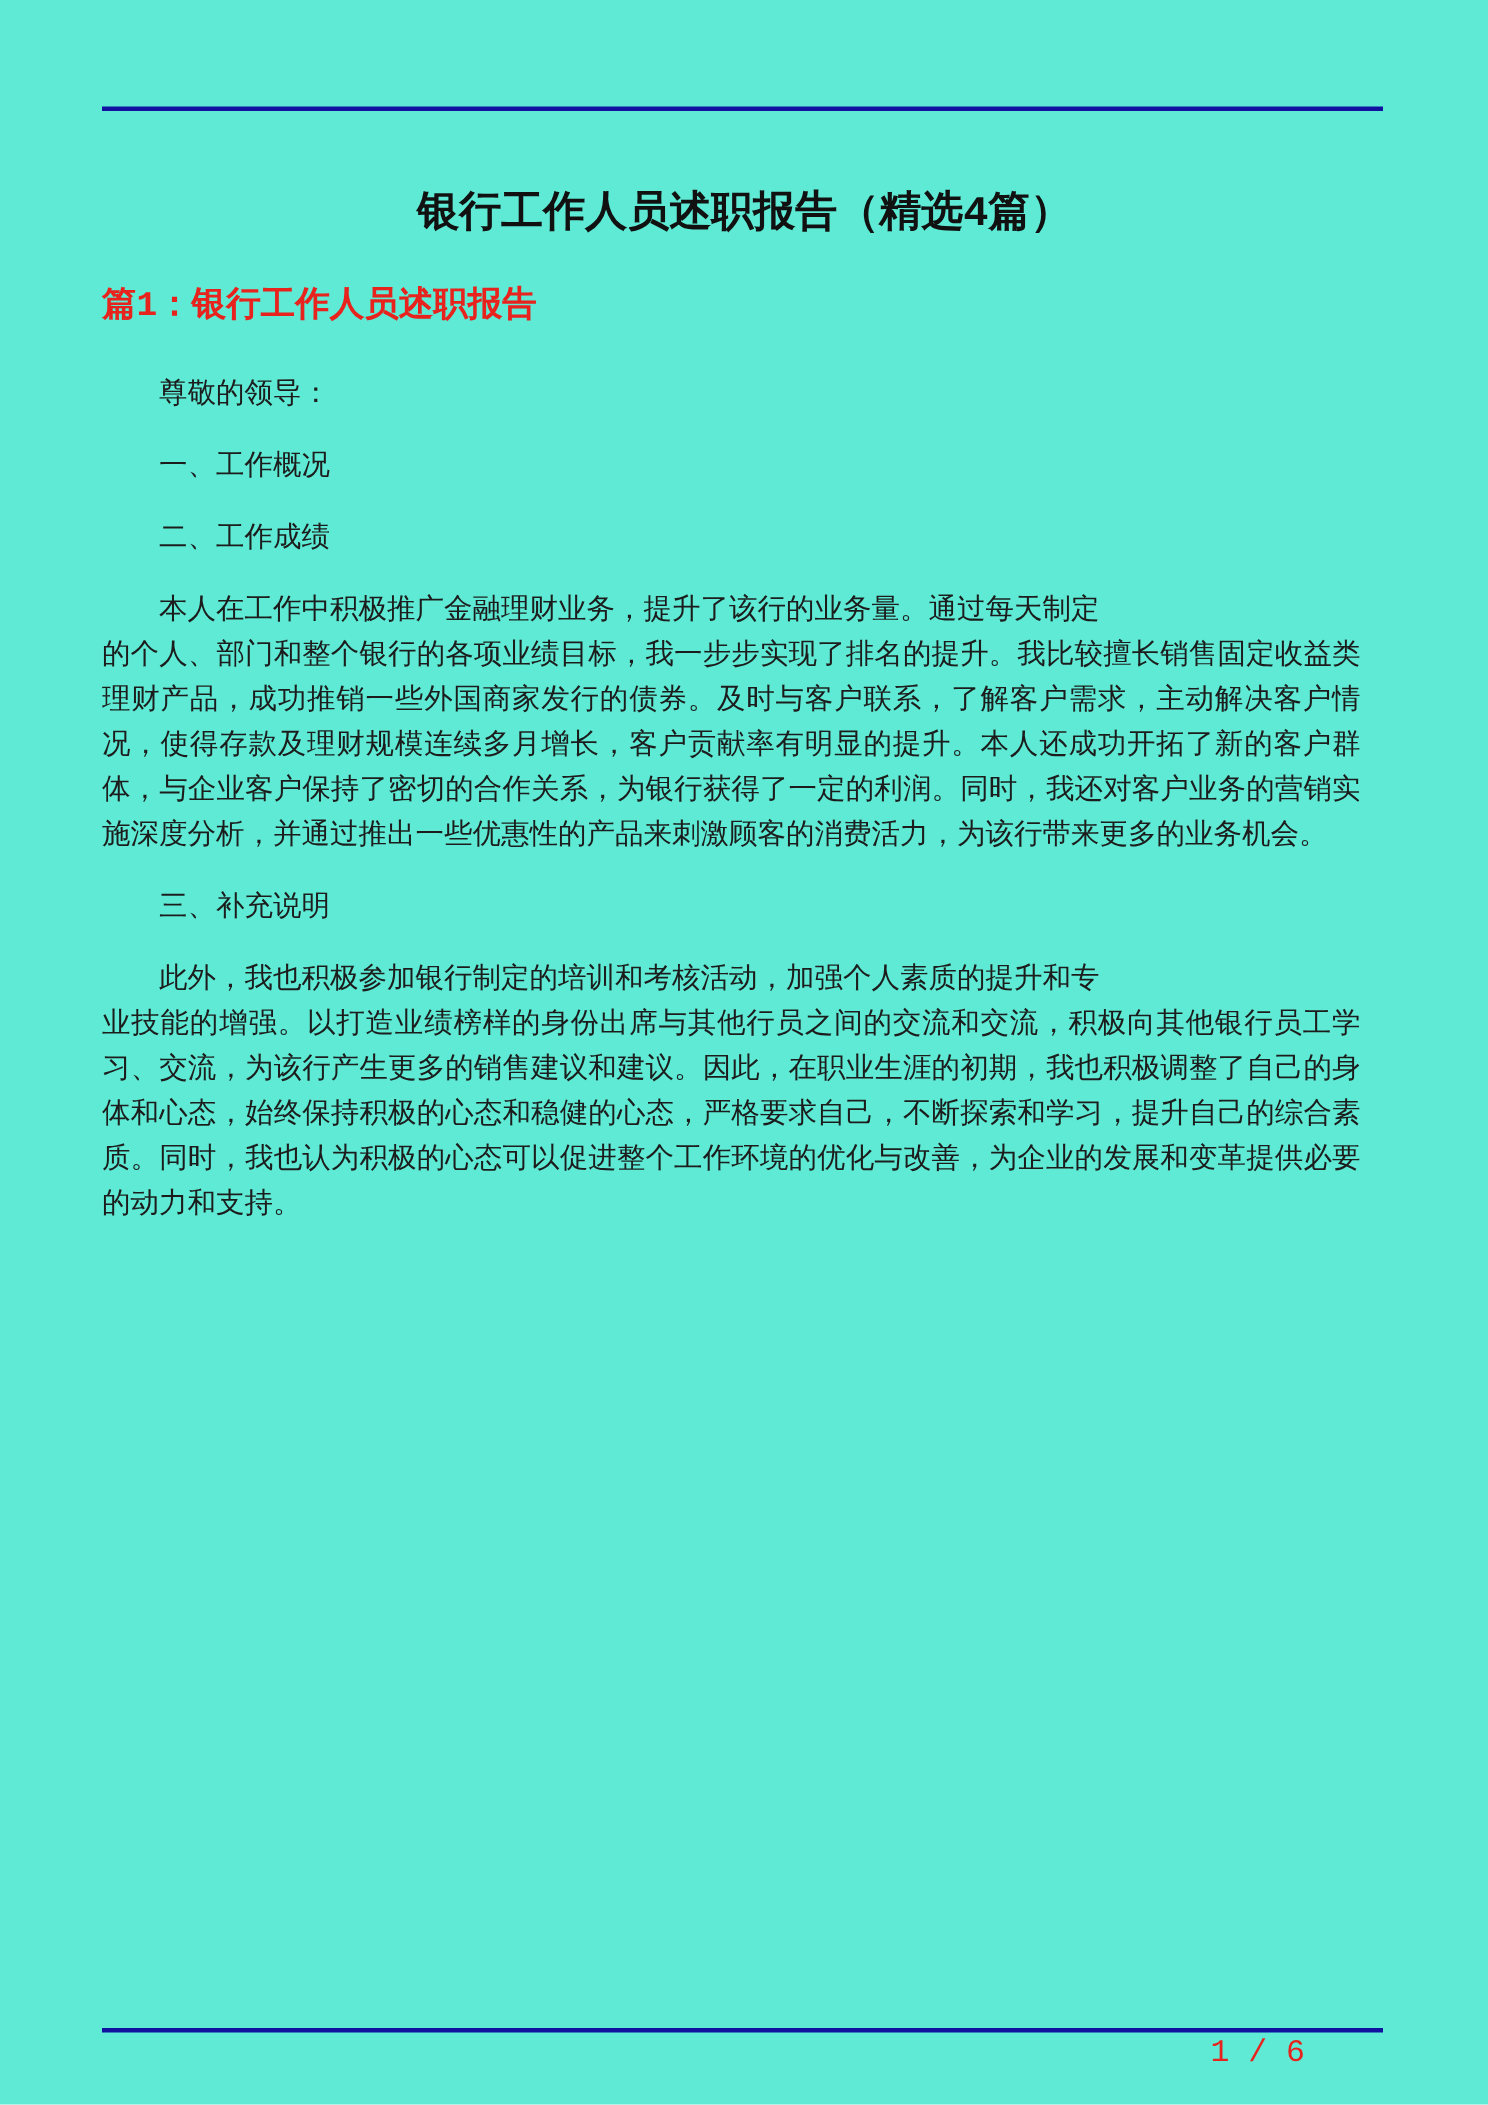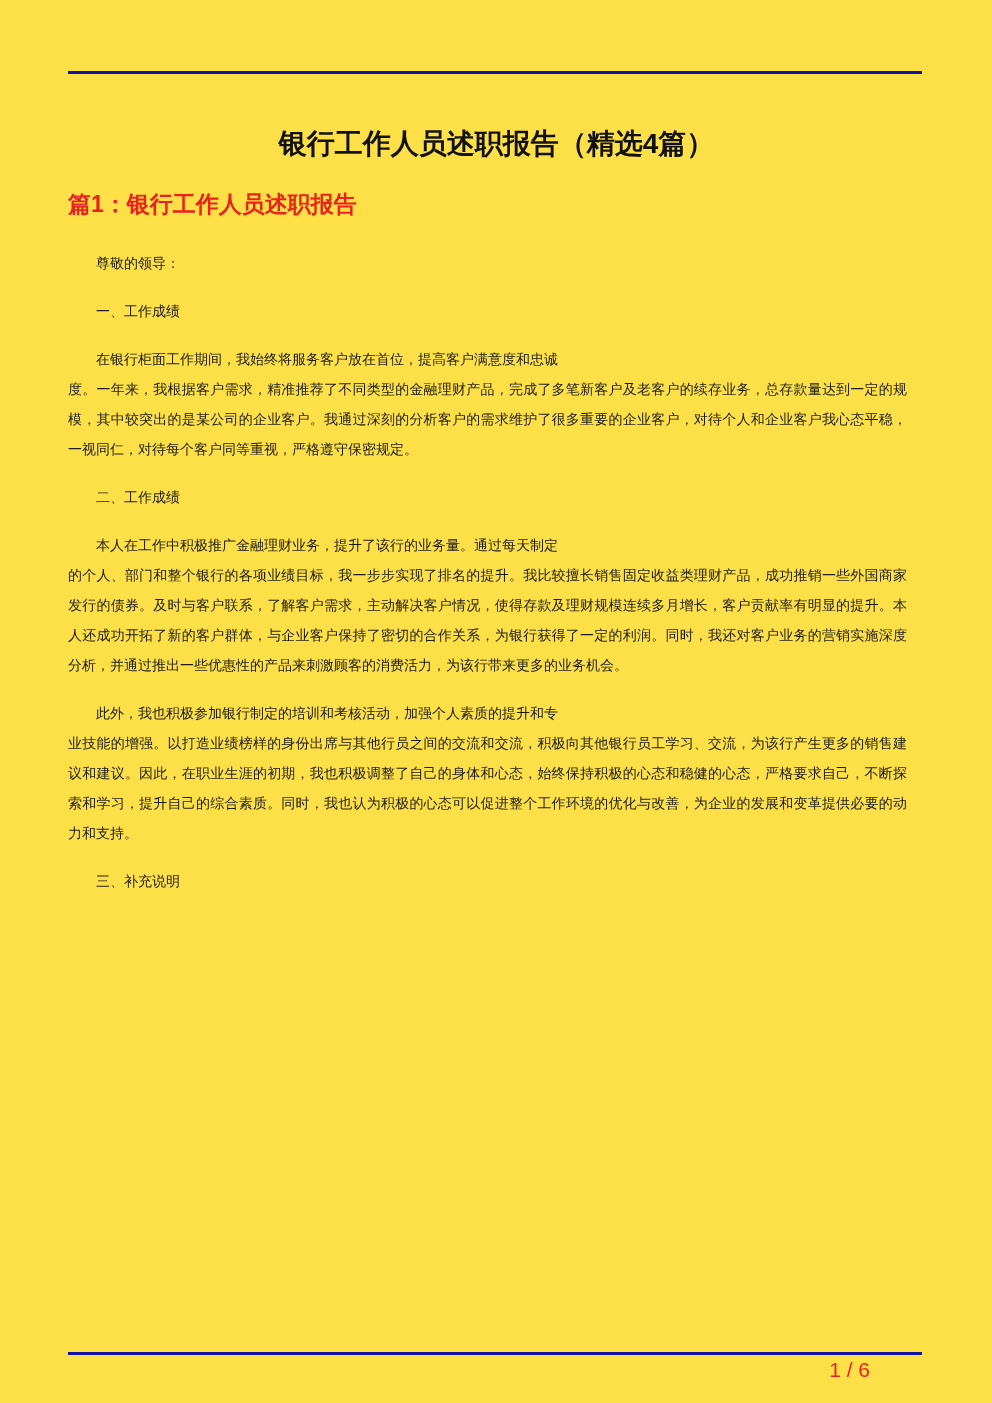--- a/index.html
+++ b/index.html
@@ -5,22 +5,23 @@
   html, body {
     margin: 0;
     padding: 0;
     background: #f7f7f4;
     font-family: "Liberation Sans", "DejaVu Sans", sans-serif;
   }
   .page {
     position: relative;
     width: 992px;
     height: 1403px;
-    background: #fde047;
+    background: #5eead4;
     overflow: hidden;
+    font-family: Liberation Mono, monospace;
   }
   .rule {
     position: absolute;
     left: 68px;
     width: 854px;
     height: 3px;
     background: #1212A0;
   }
   .rule.top    { top: 71px; }
   .rule.bottom { top: 1352px; }
@@ -41,21 +42,21 @@
   }
   .section-heading {
     margin: 0 0 30px 0;
     font-size: 23px;
     line-height: 28px;
     font-weight: bold;
     color: #E8231D;
   }
   .para {
     margin: 0 18px 18px 0;
-    font-size: 14px;
+    font-size: 19px;
     line-height: 30px;
     text-align: justify;
     text-indent: 2em;
     white-space: pre-wrap;
     word-break: break-all;
     color: #1c1c1c;
   }
   .page-number {
     position: absolute;
     top: 1358px;
@@ -71,28 +72,26 @@
 <div class="page">
 
   <div class="rule top"></div>
 
   <div class="content">
     <h1 class="doc-title">银行工作人员述职报告（精选4篇）</h1>
 
     <h2 class="section-heading">篇1：银行工作人员述职报告</h2>
 
     <p class="para">尊敬的领导：</p>
-    <p class="para">一、工作成绩</p>
-    <p class="para">在银行柜面工作期间，我始终将服务客户放在首位，提高客户满意度和忠诚
-度。一年来，我根据客户需求，精准推荐了不同类型的金融理财产品，完成了多笔新客户及老客户的续存业务，总存款量达到一定的规模，其中较突出的是某公司的企业客户。我通过深刻的分析客户的需求维护了很多重要的企业客户，对待个人和企业客户我心态平稳，一视同仁，对待每个客户同等重视，严格遵守保密规定。</p>
+    <p class="para">一、工作概况</p>
     <p class="para">二、工作成绩</p>
     <p class="para">本人在工作中积极推广金融理财业务，提升了该行的业务量。通过每天制定
 的个人、部门和整个银行的各项业绩目标，我一步步实现了排名的提升。我比较擅长销售固定收益类理财产品，成功推销一些外国商家发行的债券。及时与客户联系，了解客户需求，主动解决客户情况，使得存款及理财规模连续多月增长，客户贡献率有明显的提升。本人还成功开拓了新的客户群体，与企业客户保持了密切的合作关系，为银行获得了一定的利润。同时，我还对客户业务的营销实施深度分析，并通过推出一些优惠性的产品来刺激顾客的消费活力，为该行带来更多的业务机会。</p>
+    <p class="para">三、补充说明</p>
     <p class="para">此外，我也积极参加银行制定的培训和考核活动，加强个人素质的提升和专
 业技能的增强。以打造业绩榜样的身份出席与其他行员之间的交流和交流，积极向其他银行员工学习、交流，为该行产生更多的销售建议和建议。因此，在职业生涯的初期，我也积极调整了自己的身体和心态，始终保持积极的心态和稳健的心态，严格要求自己，不断探索和学习，提升自己的综合素质。同时，我也认为积极的心态可以促进整个工作环境的优化与改善，为企业的发展和变革提供必要的动力和支持。</p>
-    <p class="para">三、补充说明</p>
   </div>
 
   <div class="rule bottom"></div>
 
   <div class="page-number">1 / 6</div>
 
 </div>
 
 </body></html>

